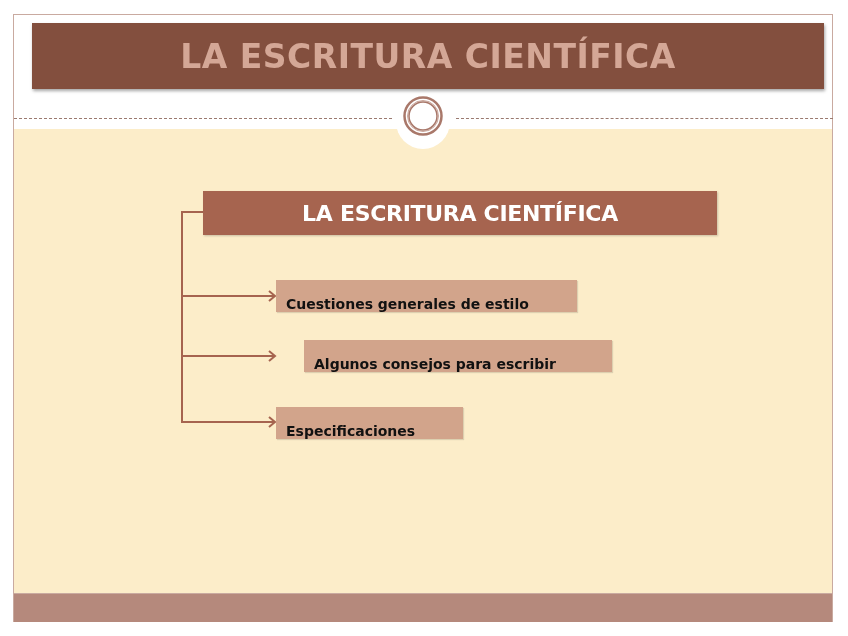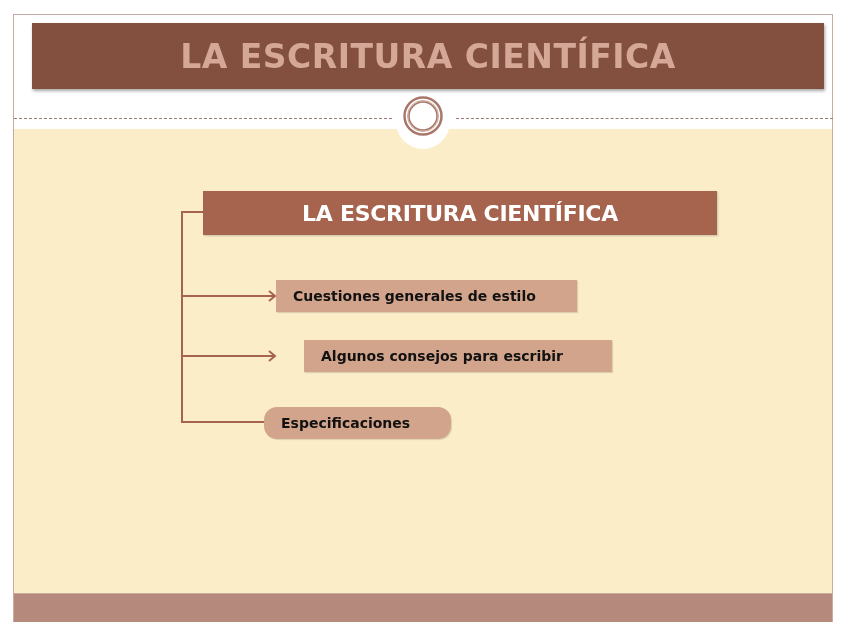--- a/index.html
+++ b/index.html
@@ -18,21 +18,21 @@
 
     .circle-notch { position: absolute; left: 382px; top: 80px; width: 54px; height: 54px; background: #ffffff; border-radius: 50%; }
     .ornament { position: absolute; left: 389px; top: 81px; width: 40px; height: 40px; }
 
     .footer-bar { position: absolute; left: 0; top: 578px; width: 818px; height: 28px; background: #b5897c; border-top: 1px solid #c9aaa0; }
 
     .diagram { position: absolute; left: 0; top: 0; }
     .heading-box { position: absolute; left: 190px; top: 176px; width: 514px; height: 44px; background: #a6644f; display: flex; align-items: center; justify-content: center; box-shadow: 1px 1px 2px rgba(0,0,0,0.2); }
     .heading-text { color: #ffffff; font-family: "DejaVu Sans", sans-serif; font-weight: bold; font-size: 22px; letter-spacing: -0.3px; }
 
-    .item-box { position: absolute; left: 263px; height: 32px; background: #d2a48b; display: flex; align-items: center; padding: 0 17px; box-sizing: border-box; box-shadow: 1px 1px 1px rgba(0,0,0,0.12); }
+    .item-box { position: absolute; left: 263px; height: 32px; background: #d2a48b; display: flex; align-items: flex-end; padding: 0 10px; box-sizing: border-box; box-shadow: 1px 1px 1px rgba(0,0,0,0.12); }
     .item-text { color: #111111; font-family: "DejaVu Sans", sans-serif; font-weight: bold; font-size: 14px; white-space: nowrap; }
     .item-1 { top: 264px; width: 301px; }
     .item-2 { top: 325px; width: 308px; }
     .item-3 { top: 392px; width: 187px; }
 
     .connector { position: absolute; left: 0; top: 0; }
   </style>
 </head>
 <body>
 
@@ -73,16 +73,16 @@
   <div class="heading-box" style="left:203px; top:191px;">
     <span class="heading-text">LA ESCRITURA CIENTÍFICA</span>
   </div>
 
   <div class="item-box item-1" style="left:276px; top:280px;">
     <span class="item-text">Cuestiones generales de estilo</span>
   </div>
   <div class="item-box item-2" style="left:276px; top:340px;margin-left:28px;">
     <span class="item-text">Algunos consejos para escribir</span>
   </div>
-  <div class="item-box item-3" style="left:264px; top:407px;border-radius:13px;">
+  <div class="item-box item-3" style="left:276px; top:407px;">
     <span class="item-text">Especificaciones</span>
   </div>
 </div>
 
 </body></html>

